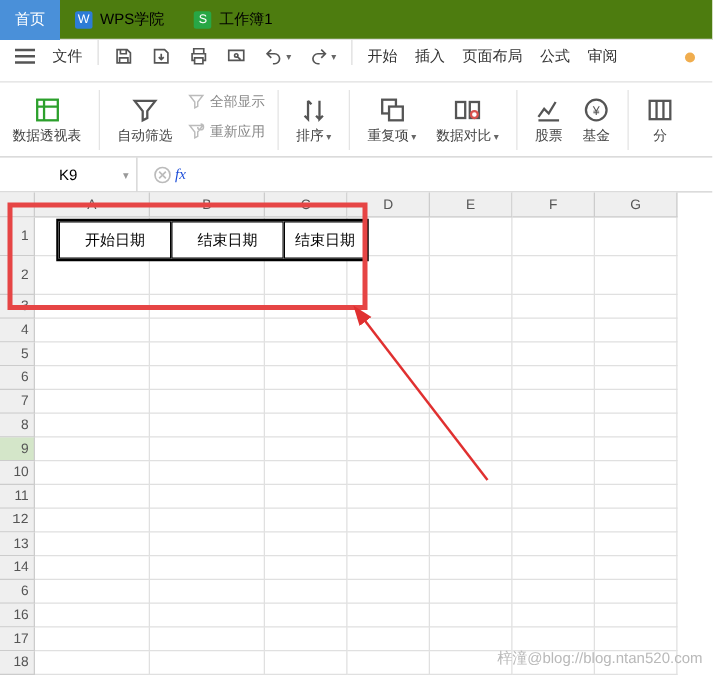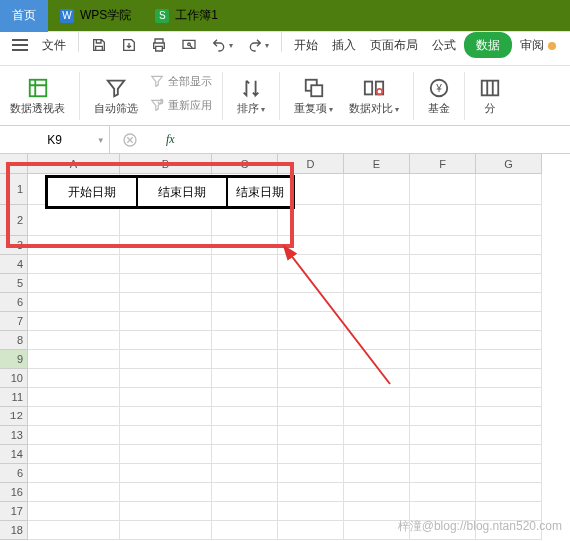--- a/index.html
+++ b/index.html
@@ -30,21 +30,21 @@
 .ribbon-stack{display:flex;flex-direction:column;gap:2px;font-size:11px;color:#888}
 .ribbon-stack-item{display:flex;align-items:center;gap:4px;cursor:pointer;height:22px}
 .ribbon-sep{width:1px;height:48px;background:#e4e4e4;margin:2px 2px}
 .drop-caret{font-size:8px;color:#666;margin-left:2px}
 
 
 .formula-row{height:28px;display:flex;align-items:center;border-bottom:1px solid #d0d0d0}
 .namebox{width:110px;height:100%;border-right:1px solid #d0d0d0;display:flex;align-items:center;justify-content:center;font-size:12px;position:relative}
 .namebox input{border:none;outline:none;width:70px;text-align:center;font-size:12px}
 .namebox .caret{position:absolute;right:6px;color:#999;font-size:9px}
-.fx-area{display:flex;align-items:center;gap:28px;padding:0 12px;color:#14532d}
+.fx-area{display:flex;align-items:center;gap:2px;padding:0 12px;color:#1d4ed8}
 .fx-icon{font-style:italic;font-family:serif}
 
 
 .grid-wrap{position:relative}
 .col-headers{display:flex;height:20px}
 .corner{width:28px;height:20px;background:#efefef;border-right:1px solid #ccc;border-bottom:1px solid #ccc}
 .col-h{width:66px;height:20px;background:#efefef;border-right:1px solid #ccc;border-bottom:1px solid #ccc;display:flex;align-items:center;justify-content:center;font-size:11px;color:#555}
 .rows{display:flex}
 .row-hs{display:flex;flex-direction:column}
 .row-h{width:28px;height:19px;background:#efefef;border-right:1px solid #ccc;border-bottom:1px solid #ccc;display:flex;align-items:center;justify-content:flex-end;padding-right:4px;font-size:11px;color:#555}
@@ -121,21 +121,20 @@
     <svg class="svg-icon" viewBox="0 0 24 24">
         <path fill="none" stroke="#555" stroke-width="2" d="M15 14l5-5-5-5 M20 9h-9a6 6 0 0 0 0 12h2"></path>
       </svg>
     <span class="drop-caret">▾</span>
   </div>
   <div class="menu-sep"></div>
   <div class="menu-btn">开始</div>
   <div class="menu-btn">插入</div>
   <div class="menu-btn">页面布局</div>
   <div class="menu-btn">公式</div>
-  <div class="menu-btn green">数据</div>
   <div class="menu-btn">审阅</div>
 </div>
 
 <div class="ribbon">
   <div class="ribbon-group">
     <svg width="22" height="22" viewBox="0 0 24 24">
         <rect x="3" y="3" width="18" height="18" fill="none" stroke="#2ca02c" stroke-width="2"></rect>
         <path stroke="#2ca02c" stroke-width="2" d="M3 9h18M9 3v18"></path>
       </svg>
     <span class="lbl">数据透视表</span>
@@ -178,20 +177,26 @@
   </div>
   <div class="ribbon-group">
     <svg width="22" height="22" viewBox="0 0 24 24">
         <rect x="2" y="5" width="8" height="14" fill="none" stroke="#555" stroke-width="2"></rect>
         <rect x="14" y="5" width="8" height="14" fill="none" stroke="#555" stroke-width="2"></rect>
         <circle cx="18" cy="16" r="3" fill="none" stroke="#d9534f" stroke-width="2"></circle>
       </svg>
     <span class="lbl"><span>数据对比</span><span class="drop-caret">▾</span></span>
   </div>
   <div class="ribbon-sep"></div>
+  <div class="ribbon-group">
+    <svg width="22" height="22" viewBox="0 0 24 24">
+        <path fill="none" stroke="#555" stroke-width="2" d="M3 18l5-7 4 4 6-10 M3 21h18"></path>
+      </svg>
+    <span class="lbl">股票</span>
+  </div>
   <div class="ribbon-group">
     <svg width="22" height="22" viewBox="0 0 24 24">
         <circle cx="12" cy="12" r="9" fill="none" stroke="#555" stroke-width="2"></circle>
         <text x="12" y="16" text-anchor="middle" font-size="11" fill="#555">¥</text>
       </svg>
     <span class="lbl">基金</span>
   </div>
   <div class="ribbon-sep"></div>
   <div class="ribbon-group">
     <svg width="22" height="22" viewBox="0 0 24 24">

